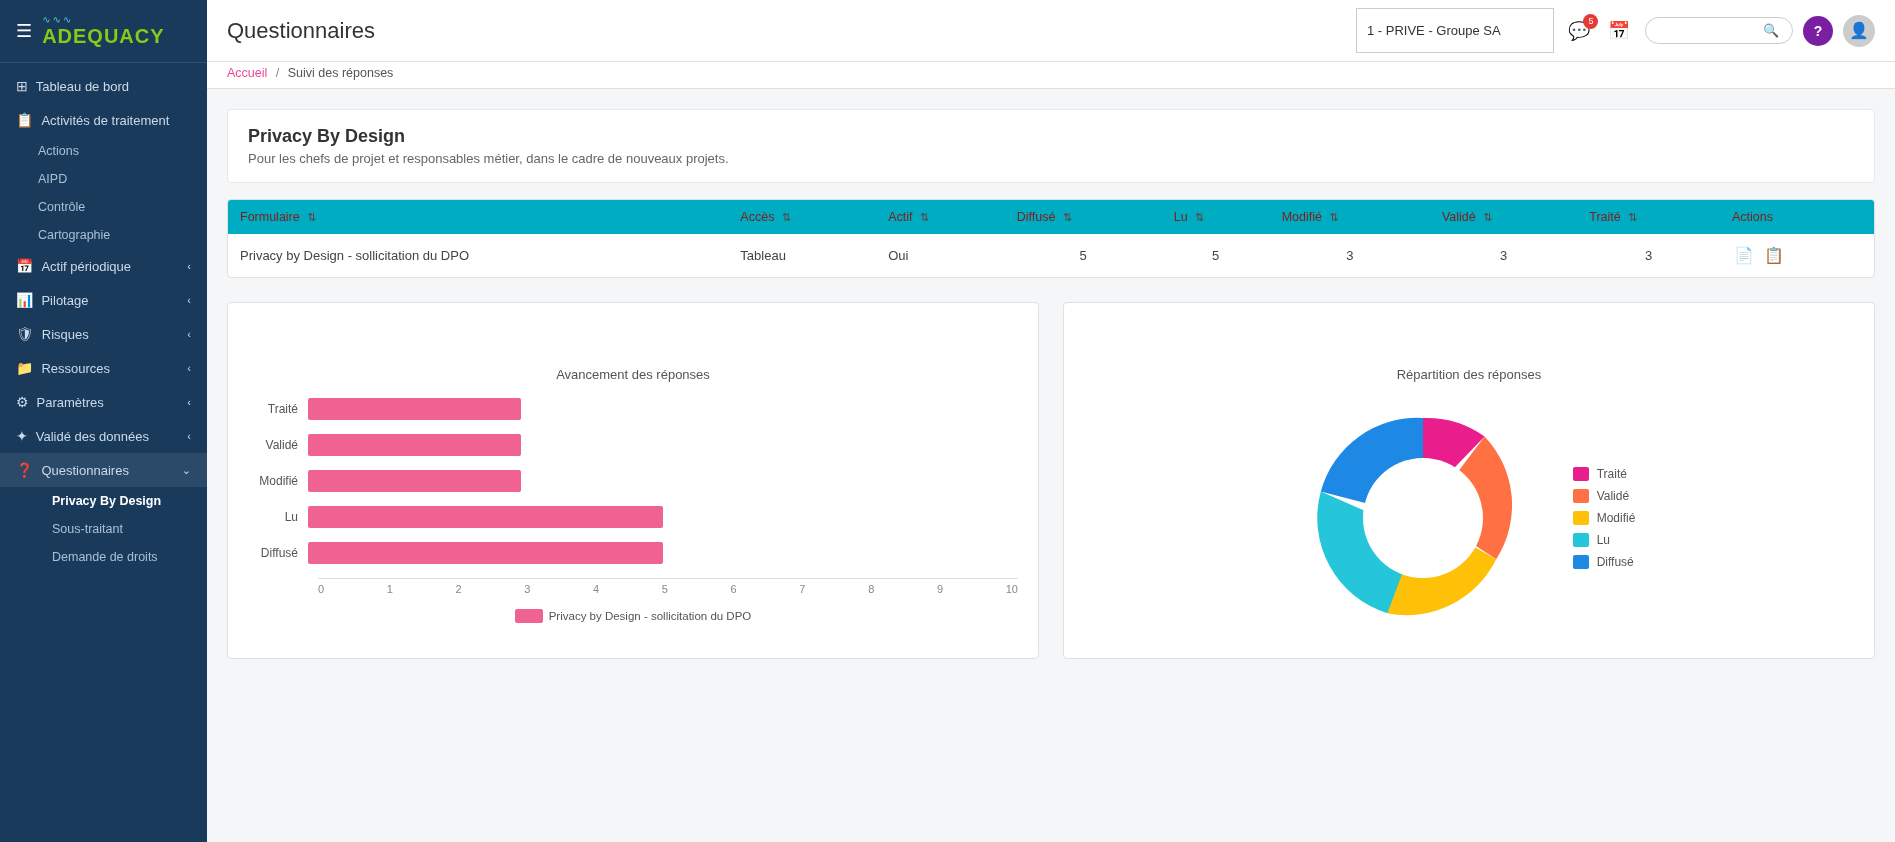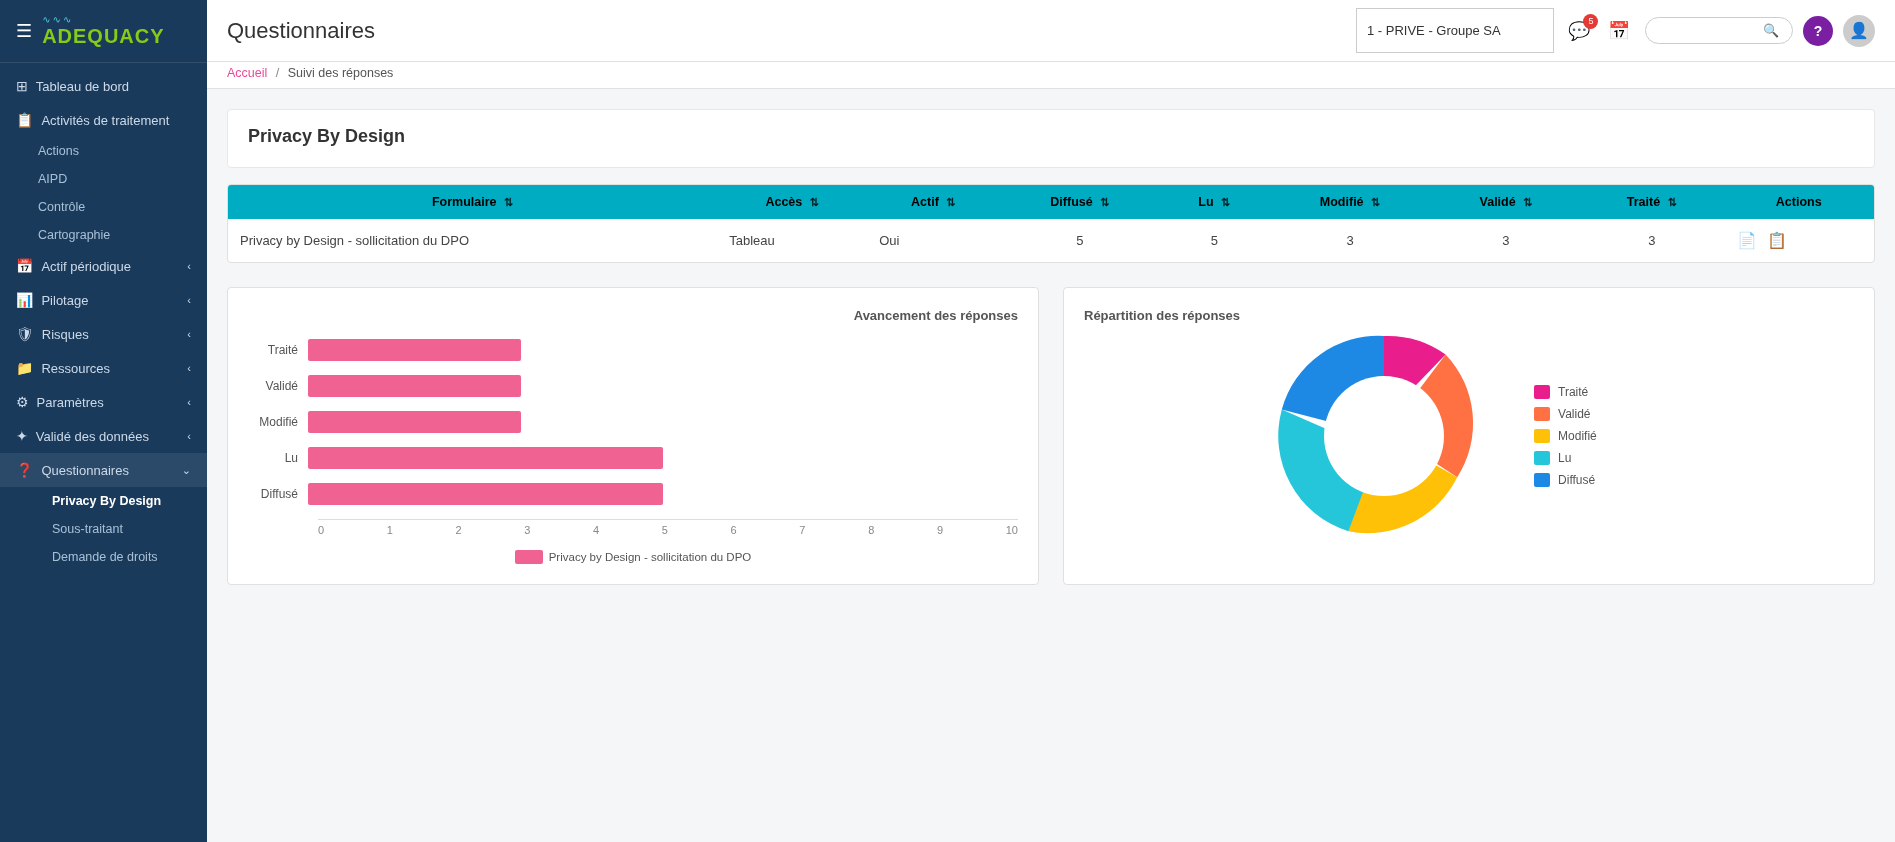--- a/index.html
+++ b/index.html
@@ -184,25 +184,25 @@
     .table-container {
       background: #fff;
       border-radius: 4px;
       border: 1px solid #e0e0e0;
       overflow: hidden;
       margin-bottom: 24px;
     }
     table { width: 100%; border-collapse: collapse; }
     thead tr { background: #00acc1; }
     thead th {
-      color: #000000;
+      color: #7f1d1d;
       padding: 10px 12px;
-      text-align: center;
+      text-align: left;
       font-size: 12.5px;
-      font-weight: 700;
+      font-weight: 400;
       white-space: nowrap;
     }
     thead th .sort-icon { margin-left: 4px; opacity: 0.8; font-size: 11px; }
     tbody tr { border-bottom: 1px solid #f0f0f0; }
     tbody tr:last-child { border-bottom: none; }
     tbody td { padding: 10px 12px; font-size: 13px; color: #444; }
     tbody td.center { text-align: center; }
     .action-icons { display: flex; gap: 6px; align-items: center; }
     .action-icon-btn {
       background: none;
@@ -218,22 +218,22 @@
       display: flex;
       gap: 24px;
     }
     .chart-card {
       background: #fff;
       border: 1px solid #e0e0e0;
       border-radius: 4px;
       padding: 20px;
     }
     .chart-card.bar-chart { flex: 1; min-width: 0; }
-    .chart-card.donut-chart { flex: 1; min-width: 0; display: flex; flex-direction: row; gap: 24px; }
-    .chart-title { text-align: right; font-size: 13px; color: #555; margin-bottom: 16px; font-weight: 700; }
+    .chart-card.donut-chart { flex: 1; min-width: 0; display: flex; flex-direction: column; }
+    .chart-title { text-align: center; font-size: 13px; color: #555; margin-bottom: 16px; font-weight: 400; margin-top: 44px; }
 
     
     .bar-chart-area {
       display: flex;
       flex-direction: column;
       gap: 0;
     }
     .bar-row {
       display: flex;
       align-items: center;
@@ -389,20 +389,21 @@
   <div id="breadcrumb-bar">
     <a href="#">Accueil</a>
     <span class="sep">/</span>
     <span class="current">Suivi des réponses</span>
   </div>
 
   <div id="content">
 
     <div class="page-header">
       <h2>Privacy By Design</h2>
+      <p>Pour les chefs de projet et responsables métier, dans le cadre de nouveaux projets.</p>
     </div>
 
     <div class="table-container">
       <table>
         <thead>
           <tr>
             <th>
               <span>Formulaire</span>
               <span class="sort-icon">⇅</span>
             </th>

